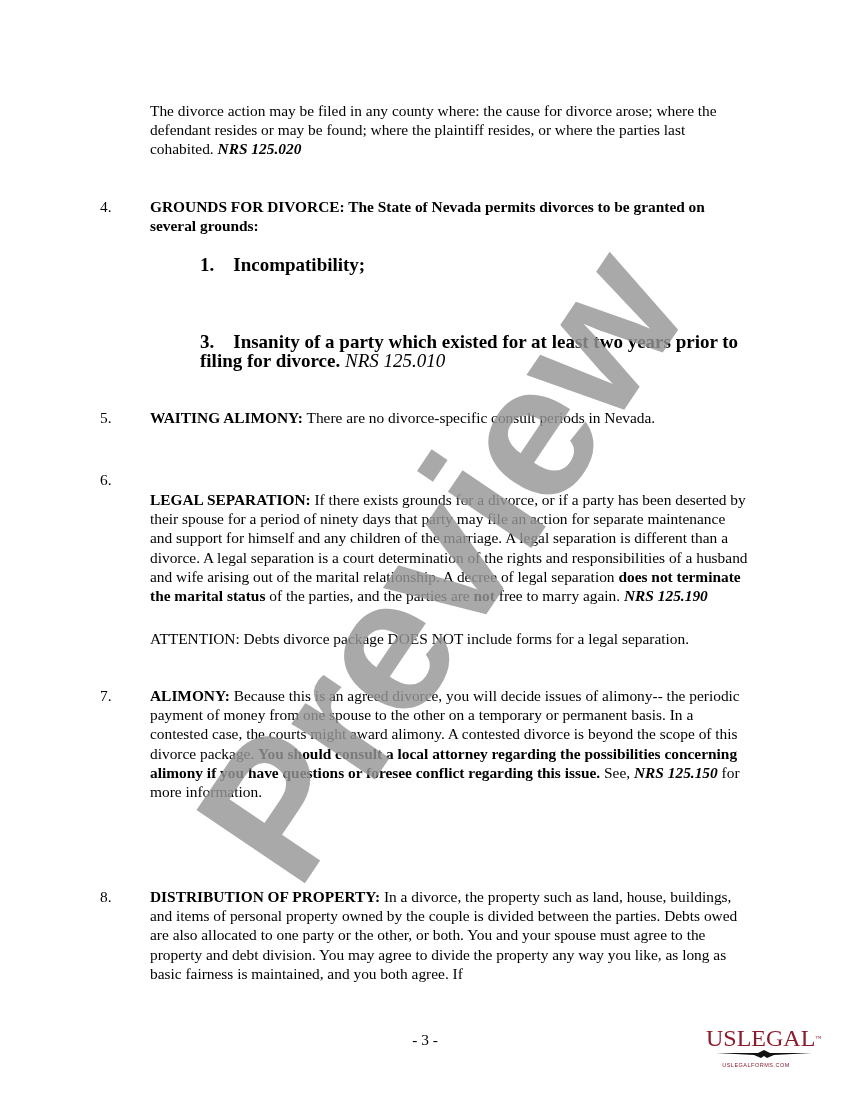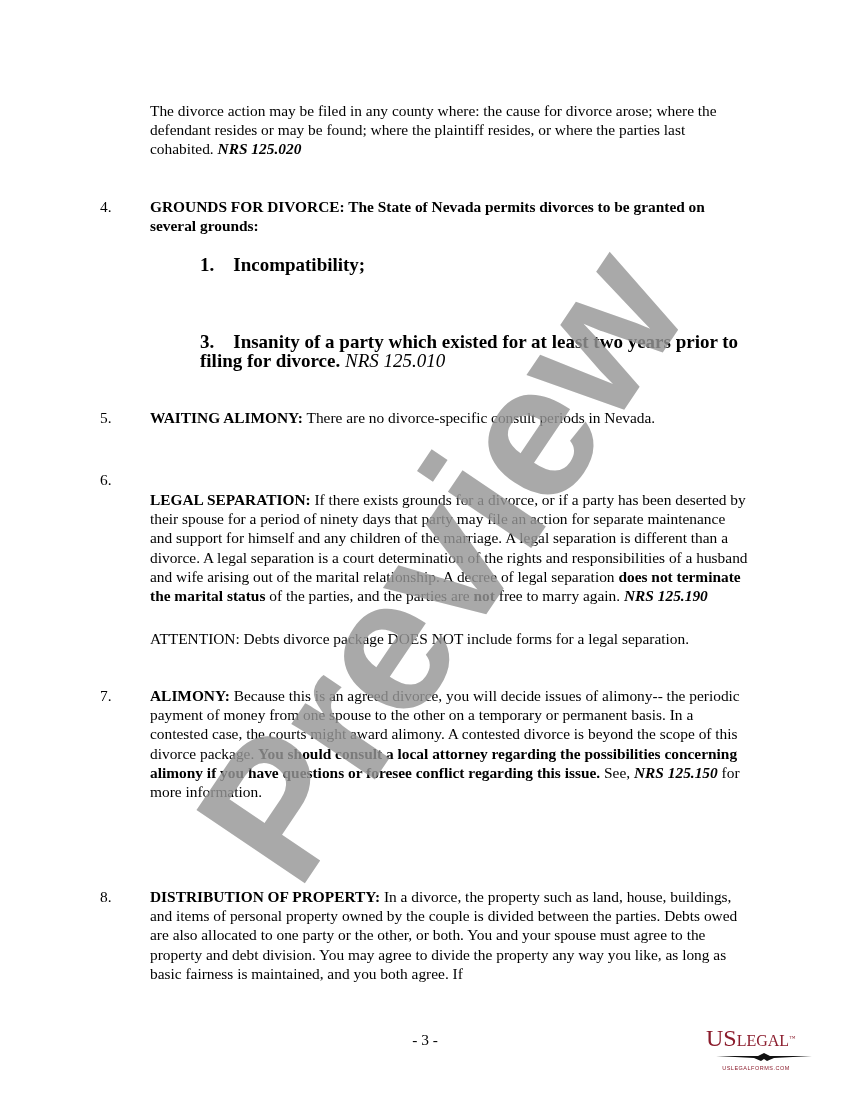--- a/index.html
+++ b/index.html
@@ -13,21 +13,21 @@
   .sub { position: absolute; left: 200px; width: 560px; font-size: 19px; line-height: 19.2px; font-weight: bold; }
   .watermark { position: absolute; left: 60px; top: 470px; width: 760px; text-align: center;
                font-family: "Liberation Sans", "DejaVu Sans", sans-serif; font-weight: bold;
                font-size: 190px; color: rgba(150,150,150,0.82); transform: rotate(-56deg);
                transform-origin: 50% 50%; line-height: 190px; pointer-events: none; letter-spacing: -2px; }
   .footer-page { position: absolute; top: 1031px; left: 0; width: 850px; text-align: center;
                  font-size: 15.4px; }
   .logo { position: absolute; left: 706px; top: 1026px; width: 116px; height: 44px; }
   .logo-text { font-family: "Liberation Serif", serif; color: #8b1c2c; font-size: 24px; line-height: 24px;
                letter-spacing: 0px; white-space: nowrap; }
-  .logo-text .small { font-size: 16px; }
+  .logo-text .small { font-size: 24px; }
   .logo-tm { font-size: 6px; vertical-align: top; color: #8b1c2c; }
   .logo-url { font-family: "Liberation Sans", sans-serif; font-size: 5.5px; color: #8b1c2c;
               text-align: center; width: 100px; margin-top: 3px; letter-spacing: 0.5px; }
   .logo-wing { display: block; margin: 0 auto; }
 </style>
 </head>
 <body>
 
 <div class="page">
 

